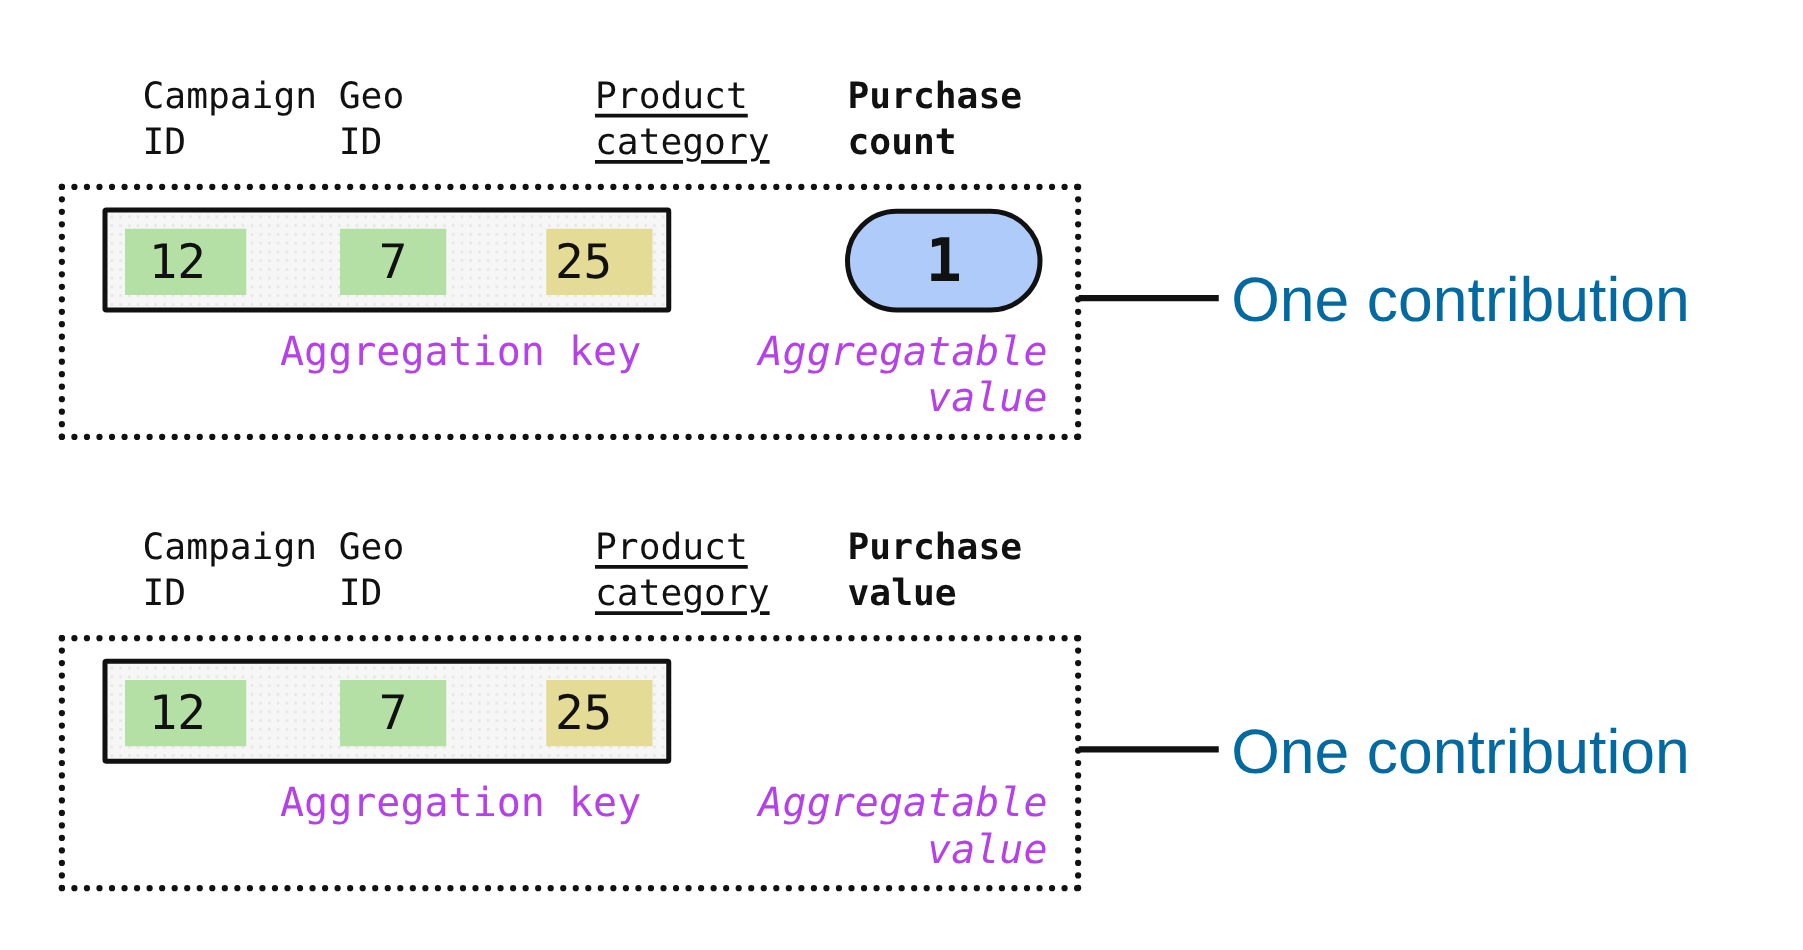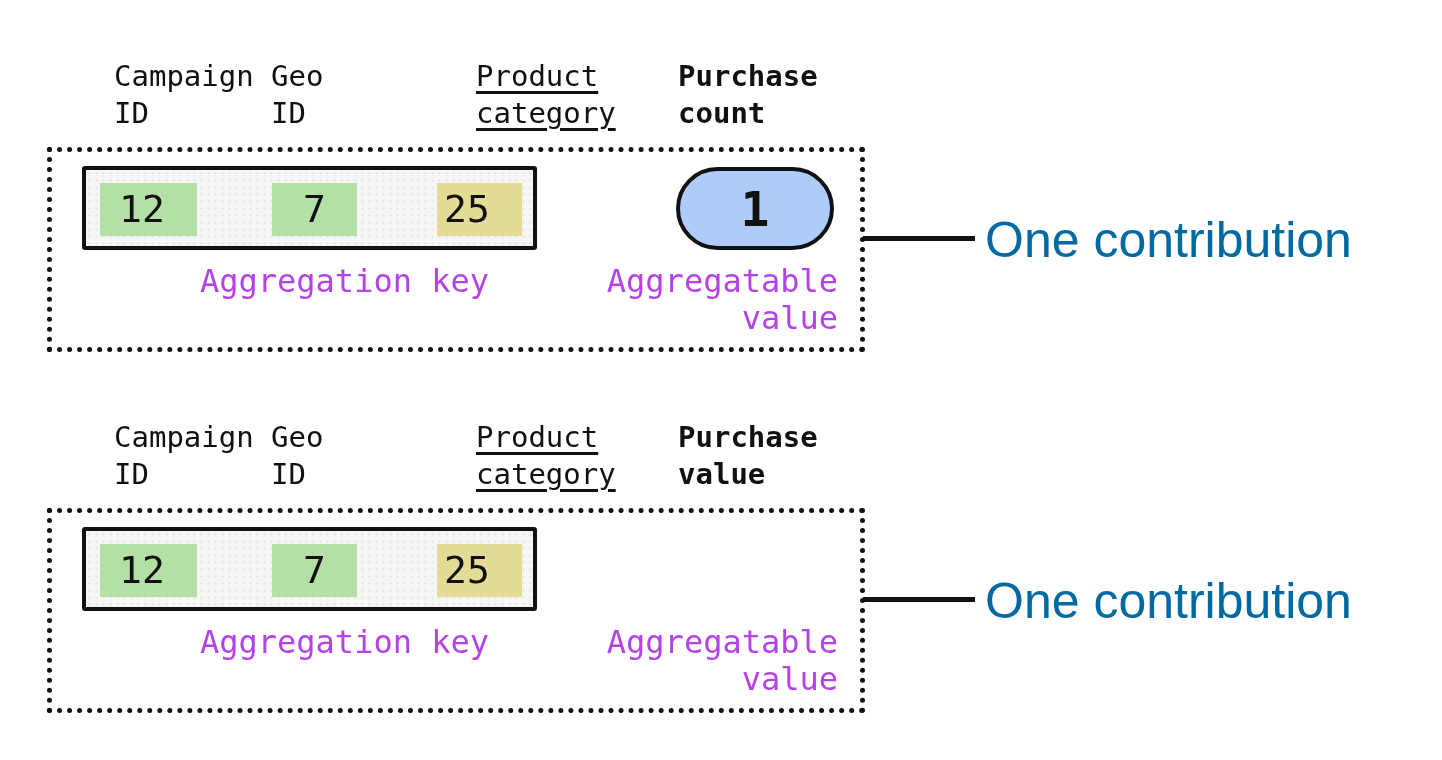--- a/index.html
+++ b/index.html
@@ -80,29 +80,29 @@
     border:4px solid var(--ink);
     border-radius:42px;
     background:var(--blue);
     text-align:center;
     font-size:48px;font-weight:bold;line-height:76px;
   }
 
   
   .agg-key-label{
     position:absolute;left:200px;top:263px;width:337px;
-    text-align:left;
+    text-align:center;
     color:var(--purple);
     font-size:32px;line-height:37px;
   }
   .agg-val-label{
     position:absolute;left:588px;top:263px;width:250px;
     text-align:right;
     color:var(--purple);
-    font-size:32px;line-height:37px;
+    font-size:32px;line-height:37px;font-style:italic;
   }
 
   
   .connector{
     position:absolute;left:863px;top:236px;
     width:112px;height:5px;
     background:var(--ink);
   }
   .callout{
     position:absolute;left:985px;top:214px;

